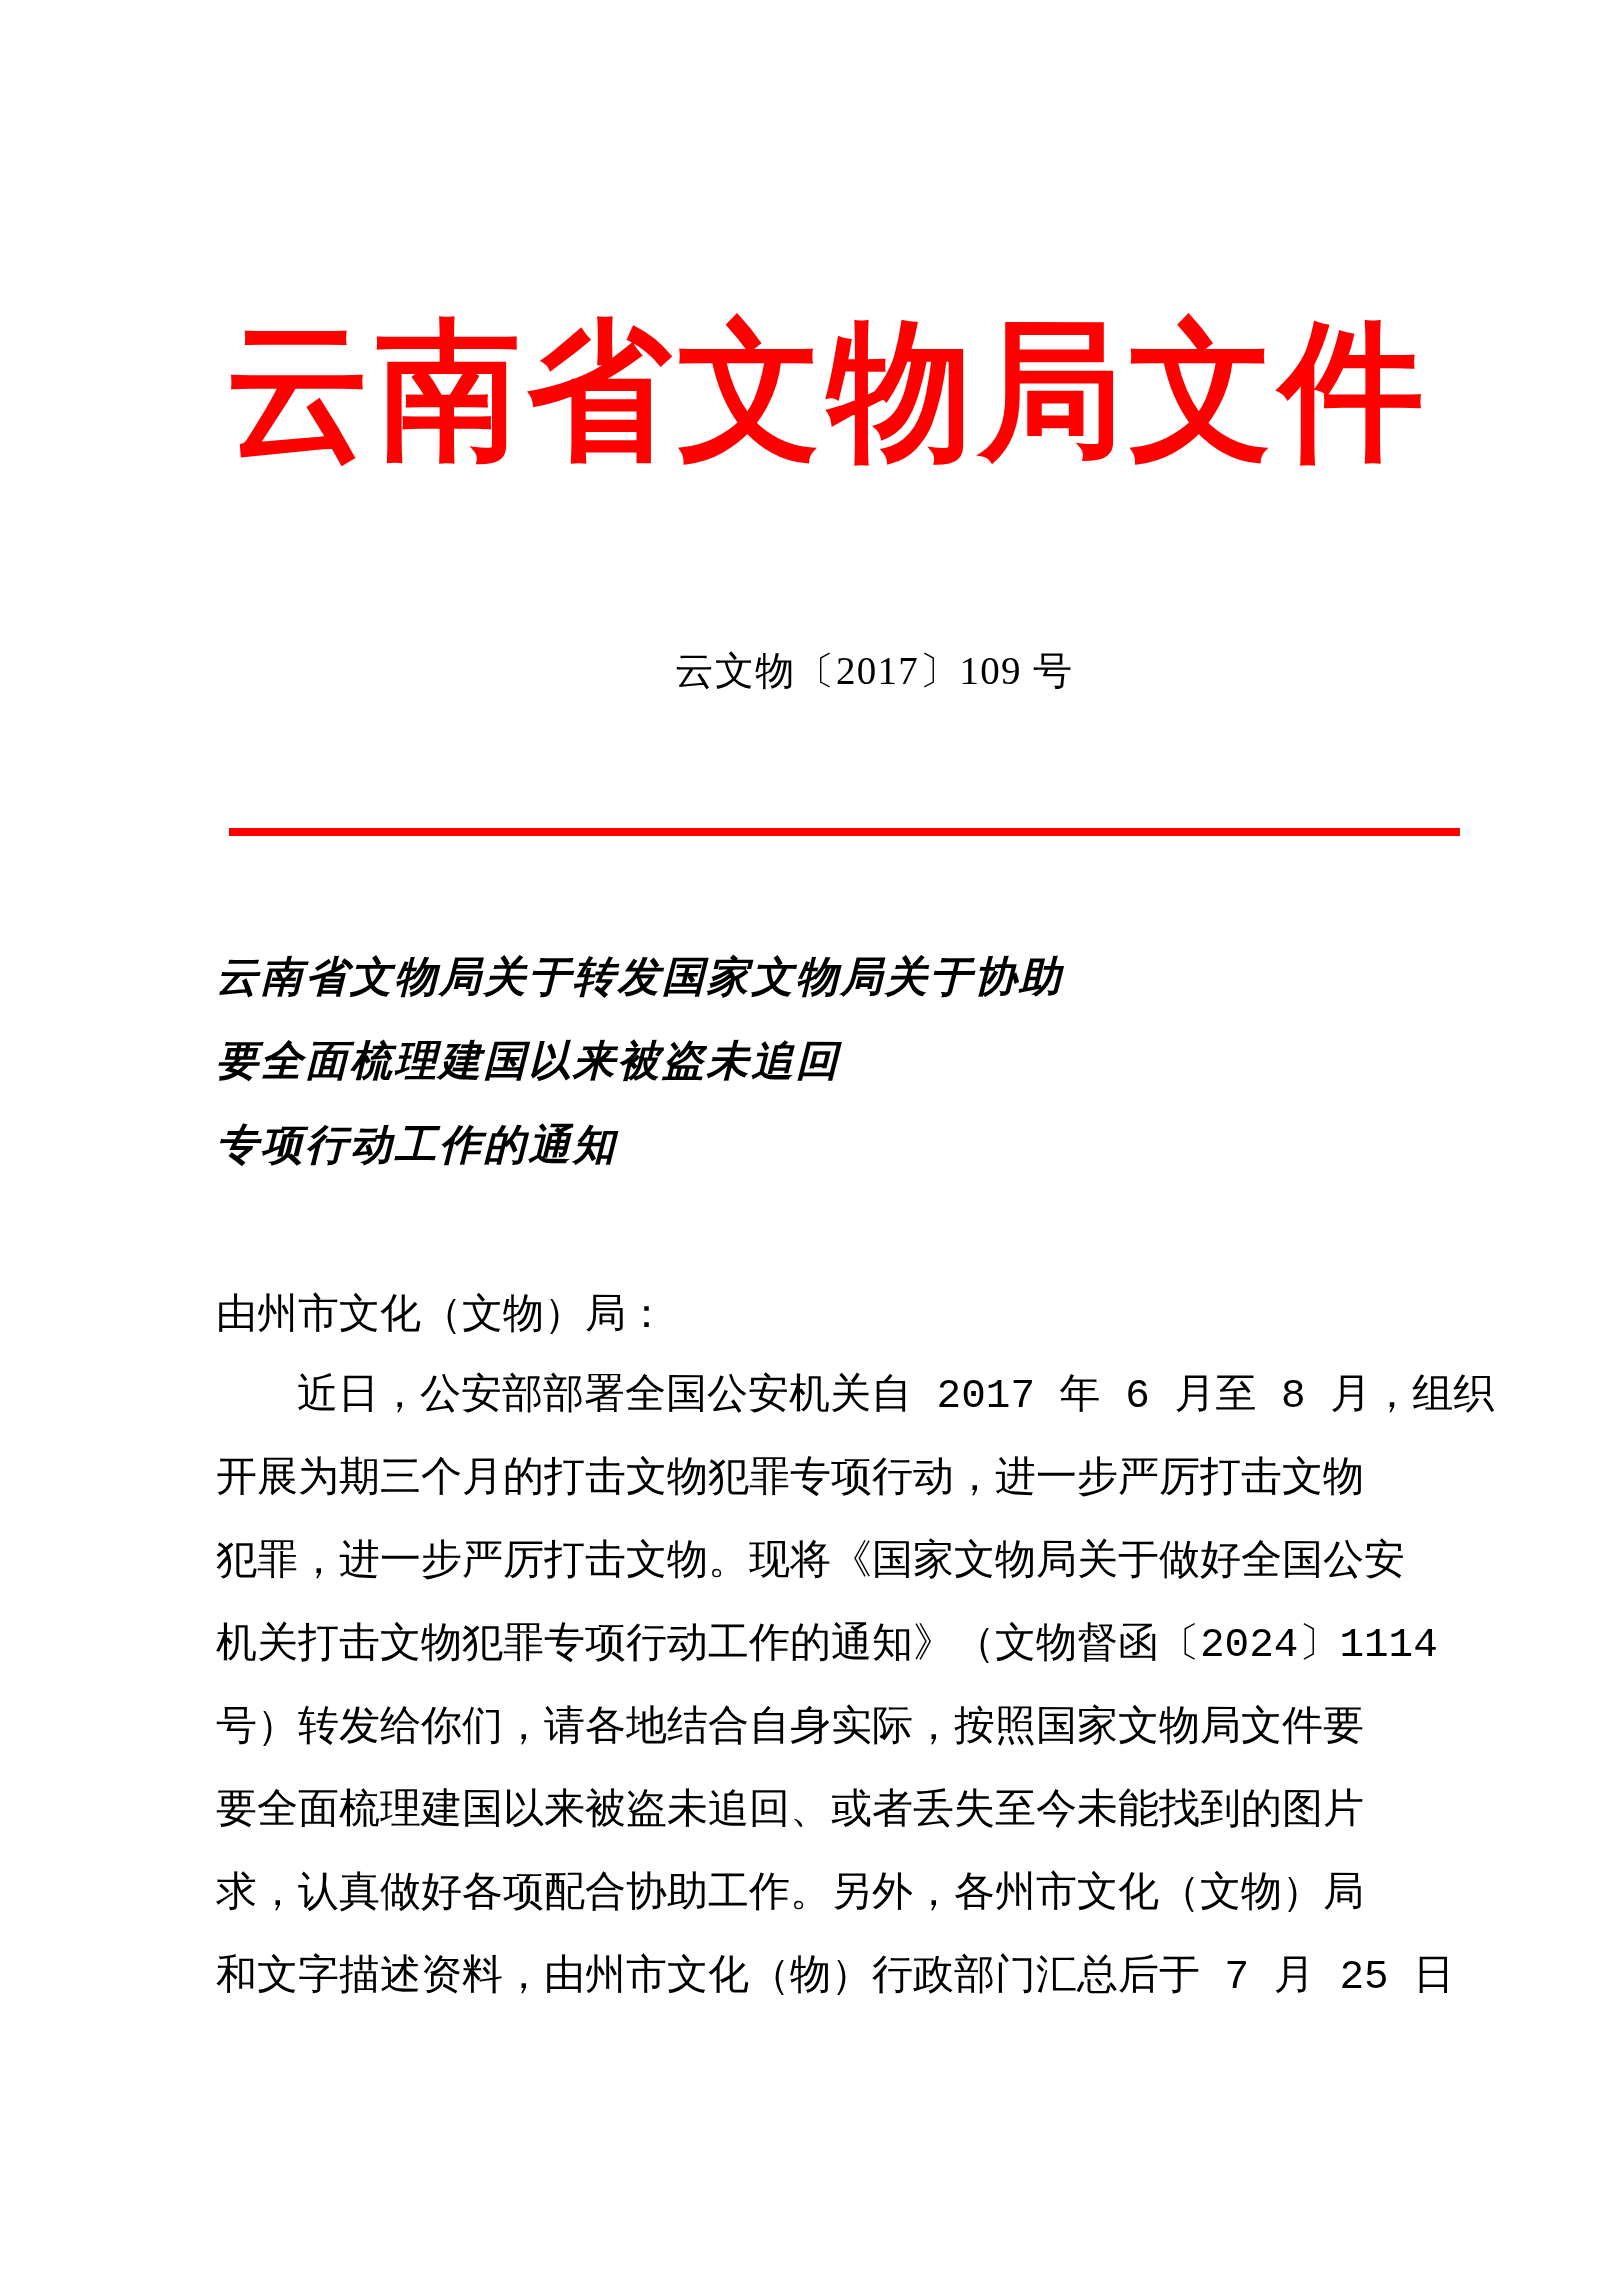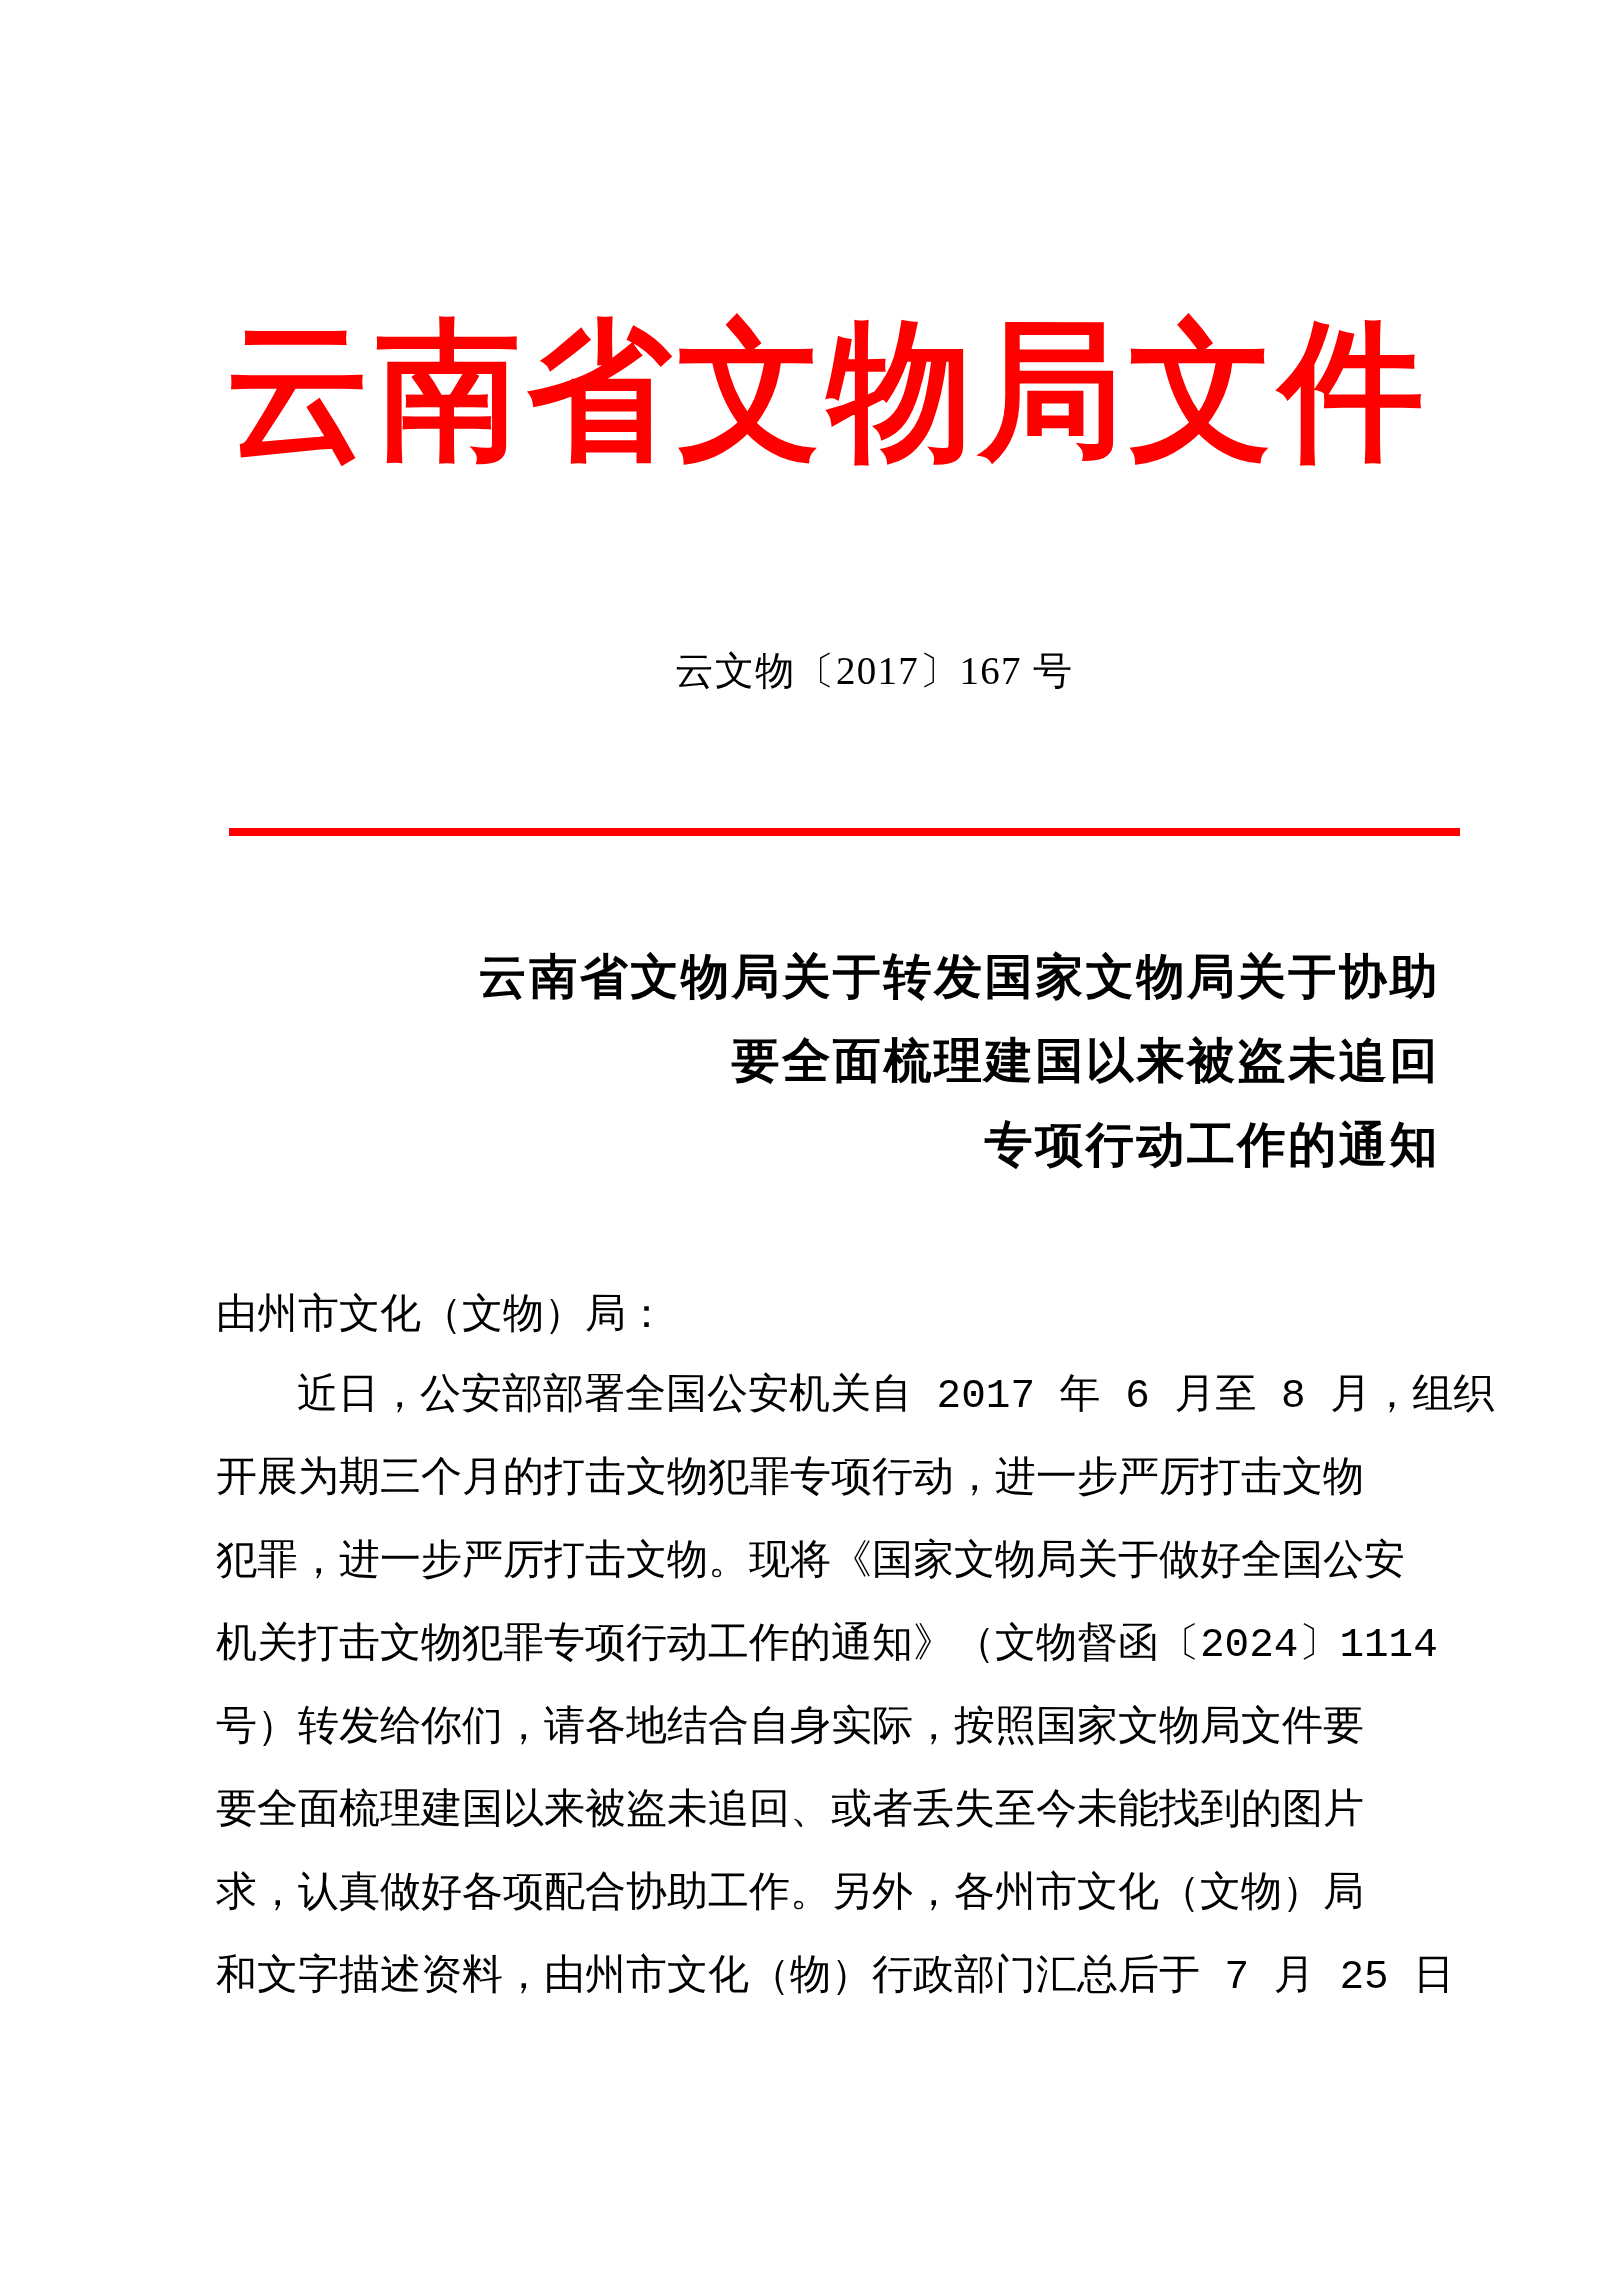--- a/index.html
+++ b/index.html
@@ -39,25 +39,26 @@
     left: 46px;
   }
   .red-divider {
     margin-top: 133px;
     margin-left: 13px;
     width: 1231px;
     height: 7.9px;
   }
   .doc-title {
     margin-top: 99px;
-    font-size: 48px;
+    font-size: 42px;
     line-height: 84px;
     font-weight: bold;
-    text-align: right;
+    text-align: left;
     letter-spacing: 2.6px;
+    font-style: italic;
   }
   .doc-title .title-line {
     white-space: nowrap;
   }
   .salutation {
     margin-top: 85px;
     font-size: 41px;
     line-height: 83px;
     white-space: nowrap;
   }
@@ -79,21 +80,21 @@
     left: 6.5px;
   }
 </style>
 </head>
 <body>
 
 <div class="page" style="background: rgb(255, 255, 255); color: rgb(0, 0, 0);">
 
   <div class="banner-title" style="color: rgb(254, 0, 0);">云南省文物局文件</div>
 
-  <div class="doc-number">云文物〔2017〕167 号</div>
+  <div class="doc-number">云文物〔2017〕109 号</div>
 
   <div class="red-divider" style="background: rgb(254, 0, 0);"></div>
 
   <div class="doc-title">
     <div class="title-line">云南省文物局关于转发国家文物局关于协助</div>
     <div class="title-line">要全面梳理建国以来被盗未追回</div>
     <div class="title-line">专项行动工作的通知</div>
   </div>
 
   <div class="salutation">由州市文化（文物）局：</div>

